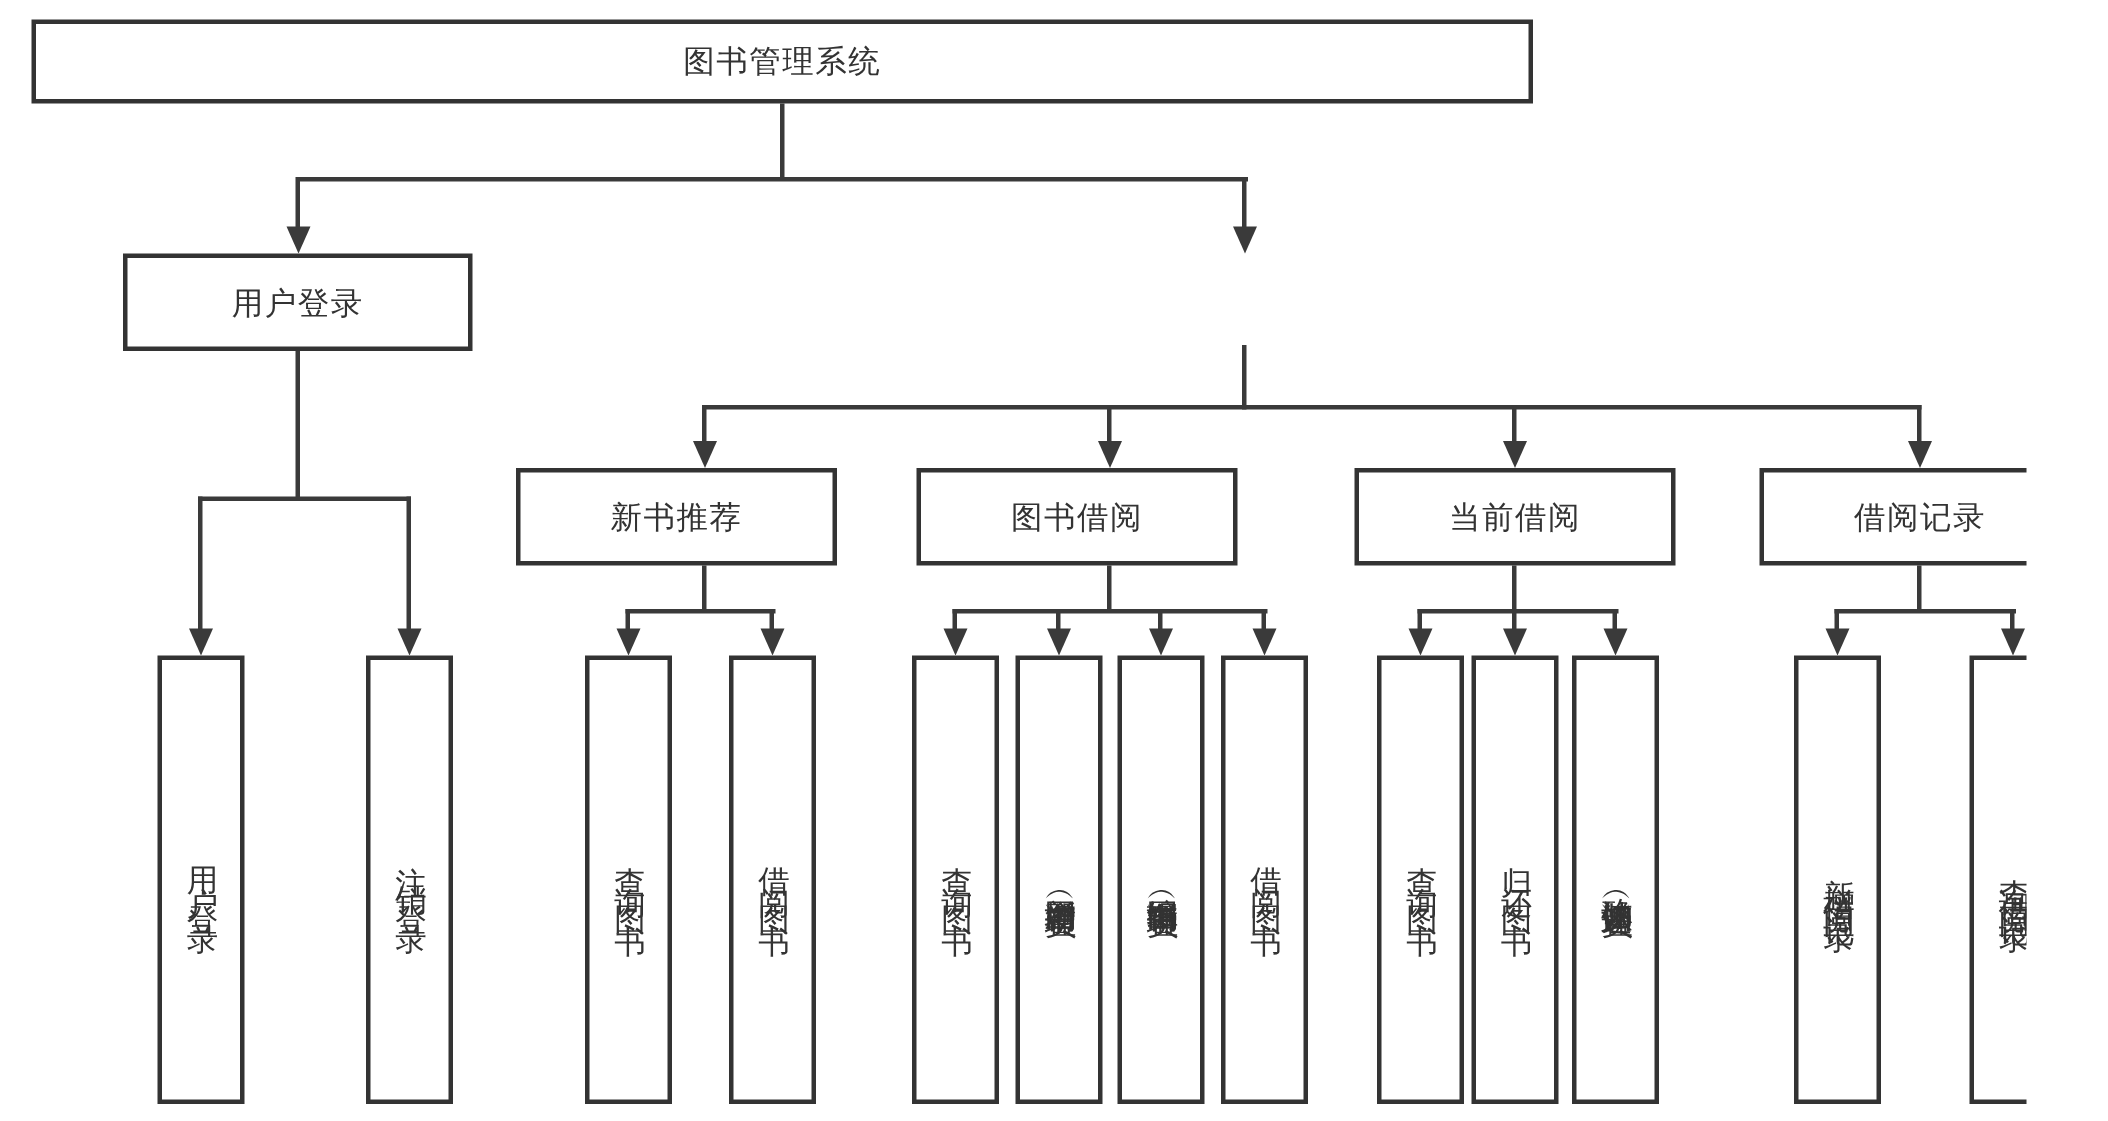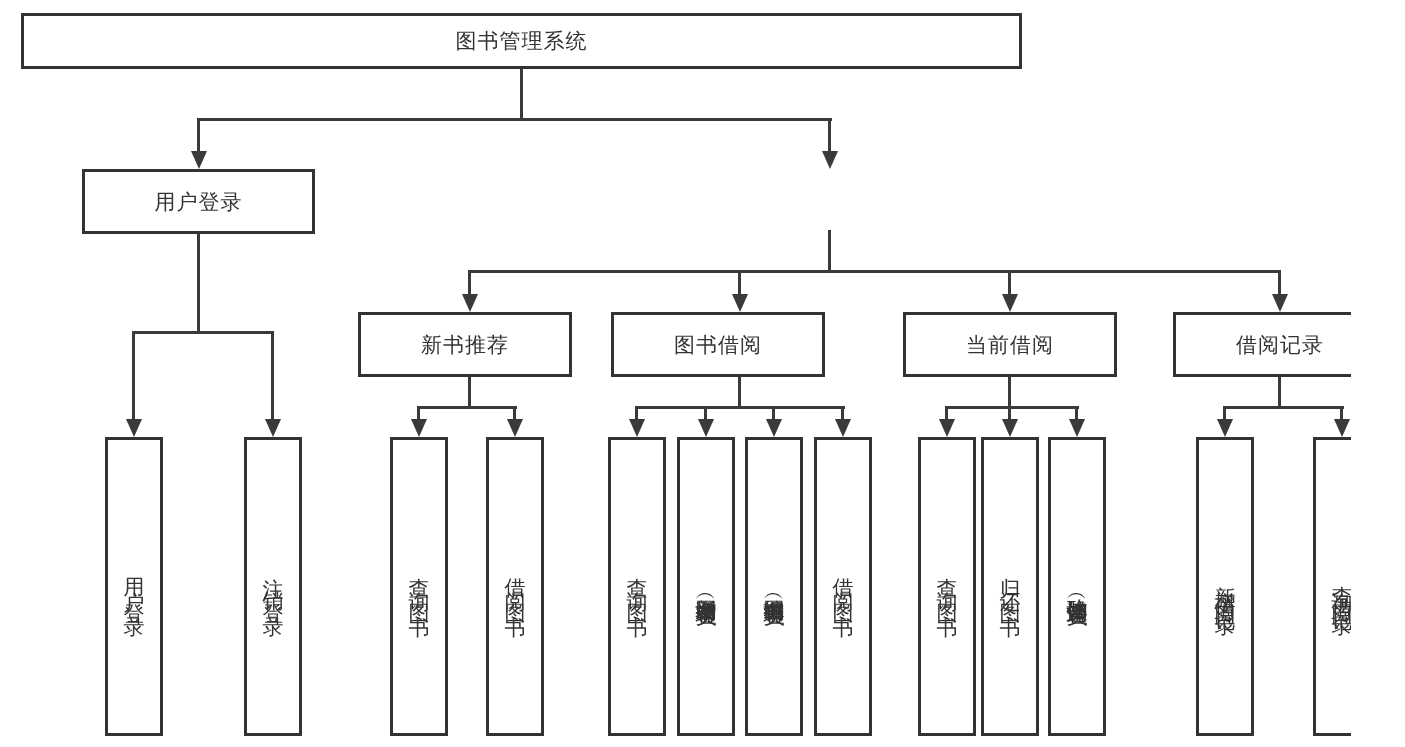--- a/index.html
+++ b/index.html
@@ -100,21 +100,21 @@
   <div class="hline" style="left:468px; top:270px; width:813px;"></div>
   <div class="vline" style="left:468px;  top:270px; height:27px;"></div>
   <div class="vline" style="left:738px;  top:270px; height:27px;"></div>
   <div class="vline" style="left:1008px; top:270px; height:27px;"></div>
   <div class="vline" style="left:1278px; top:270px; height:27px;"></div>
   <div class="arrow" style="left:462px;  top:294px;"></div>
   <div class="arrow" style="left:732px;  top:294px;"></div>
   <div class="arrow" style="left:1002px; top:294px;"></div>
   <div class="arrow" style="left:1272px; top:294px;"></div>
 
-  <div class="box l3-box" style="left:358px;">
+  <div class="box l3-box" style="left:344px;">
     <span>新书推荐</span>
   </div>
   <div class="box l3-box" style="left:611px;">
     <span>图书借阅</span>
   </div>
   <div class="box l3-box" style="left:1173px;">
     <span>借阅记录</span>
   </div>
   <div class="box l3-box" style="left:903px;">
     <span>当前借阅</span>

